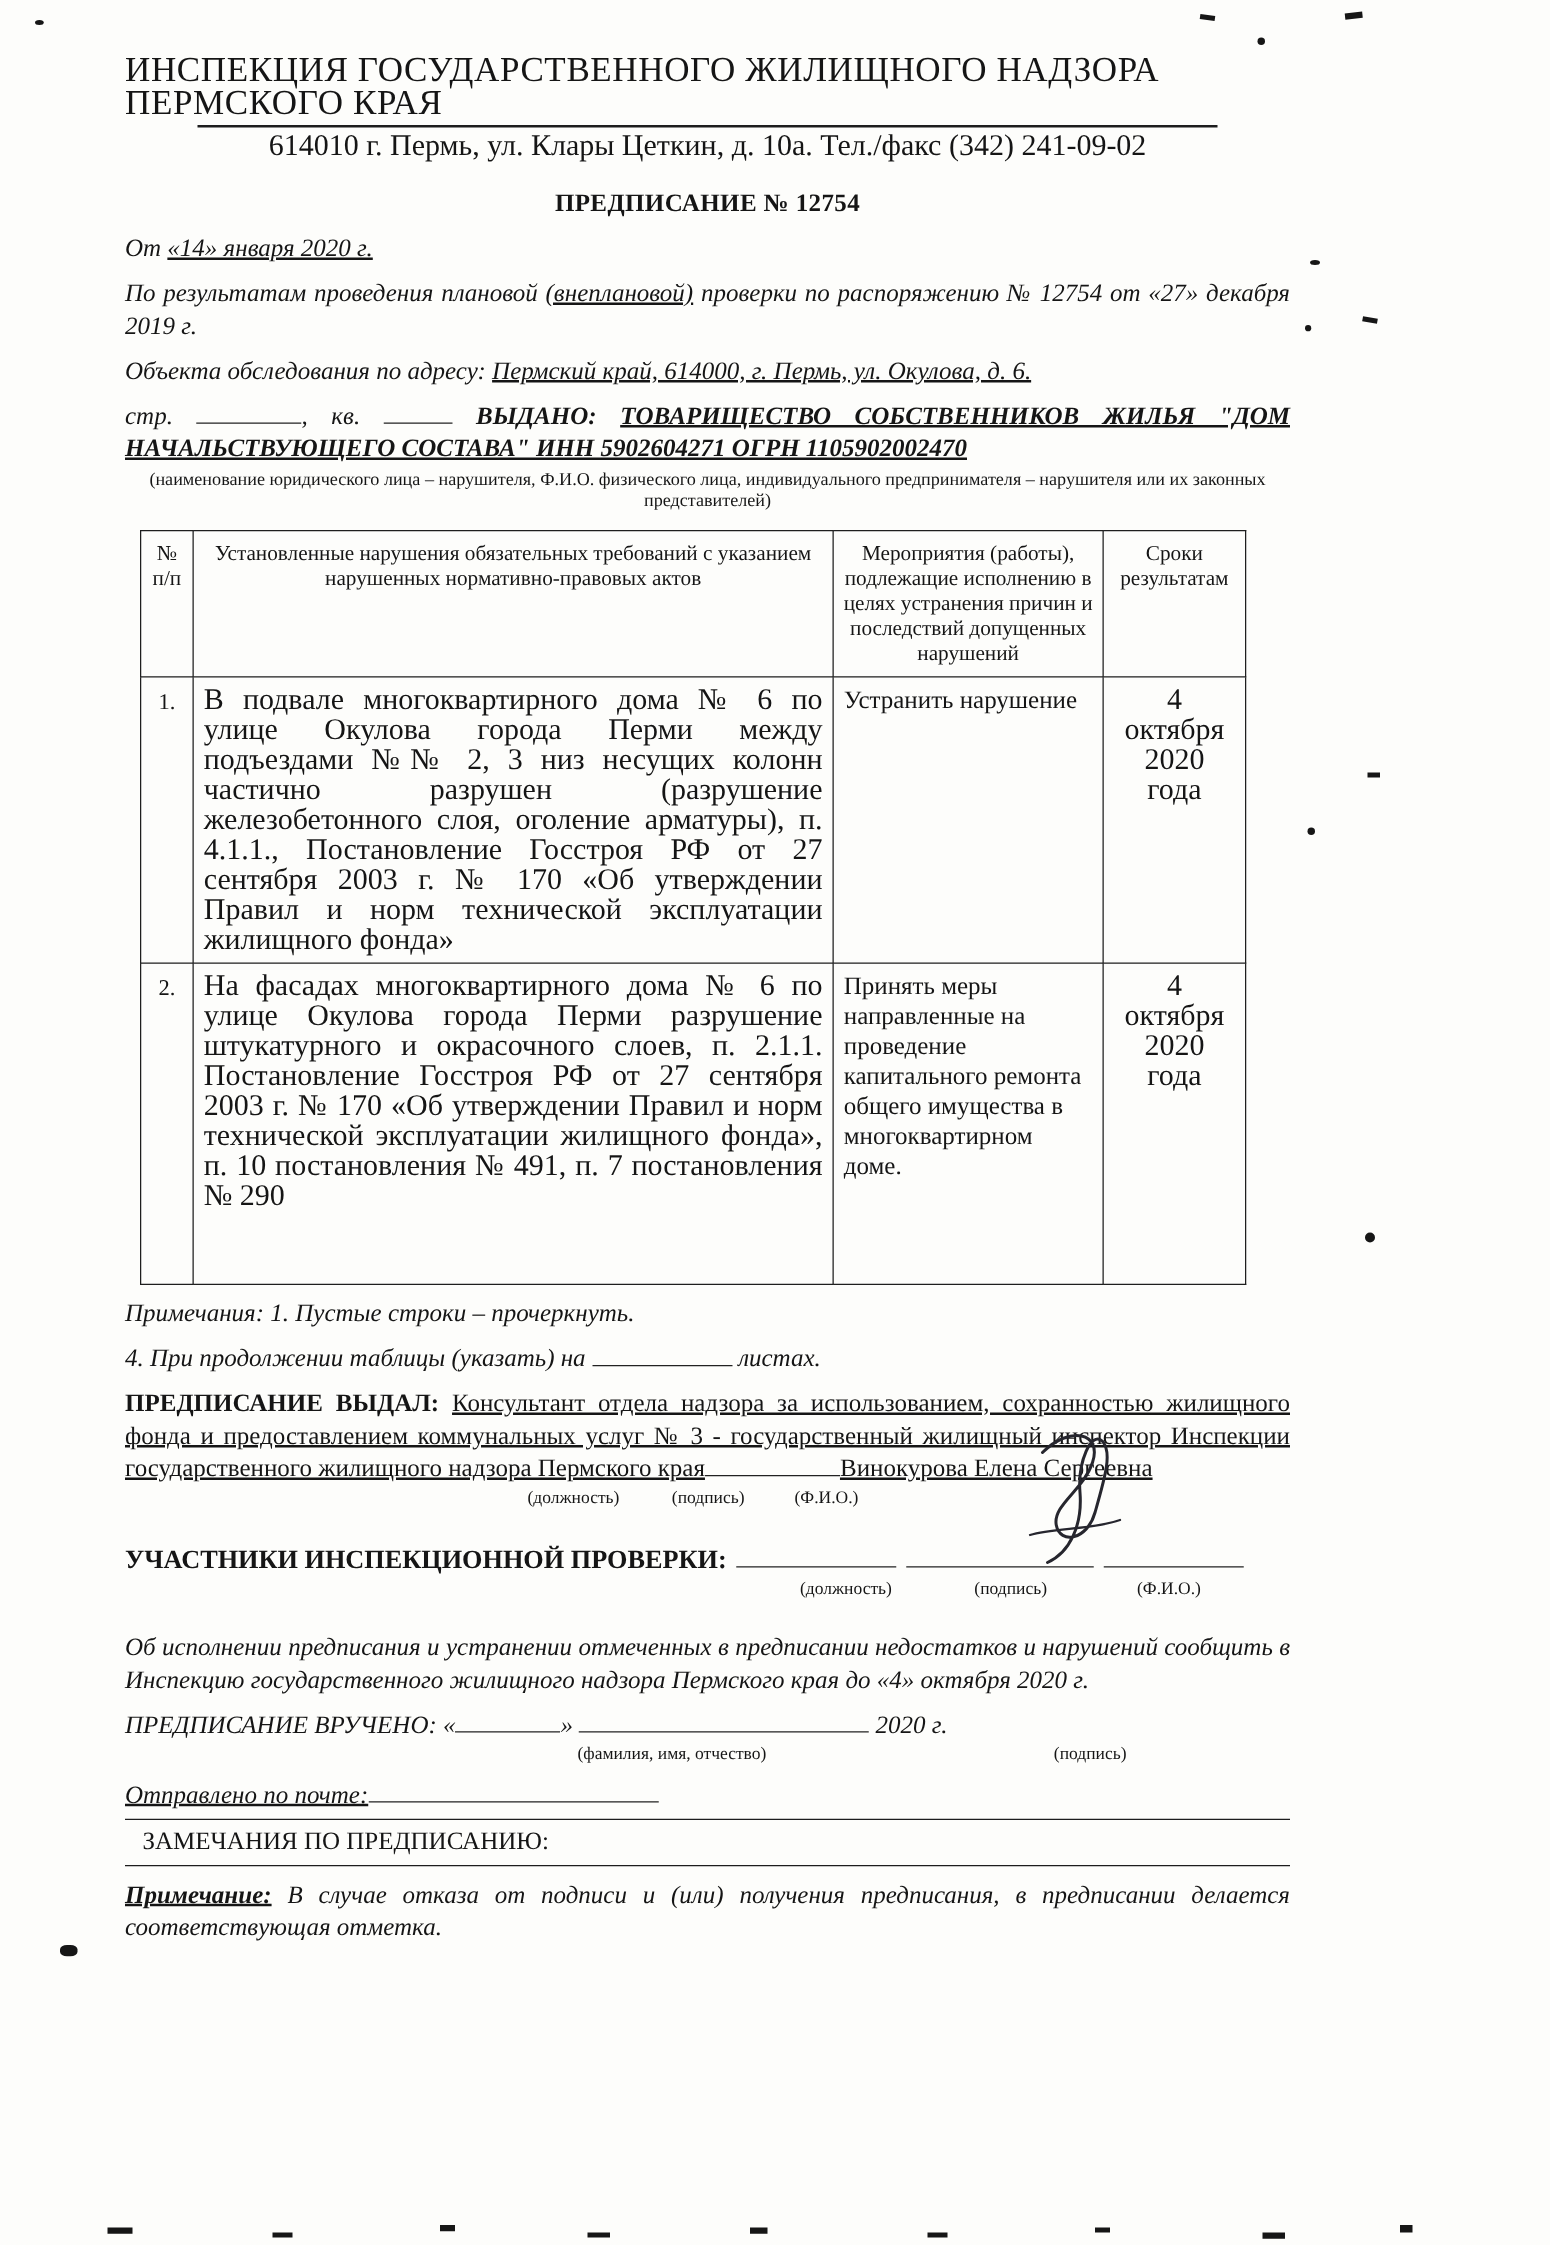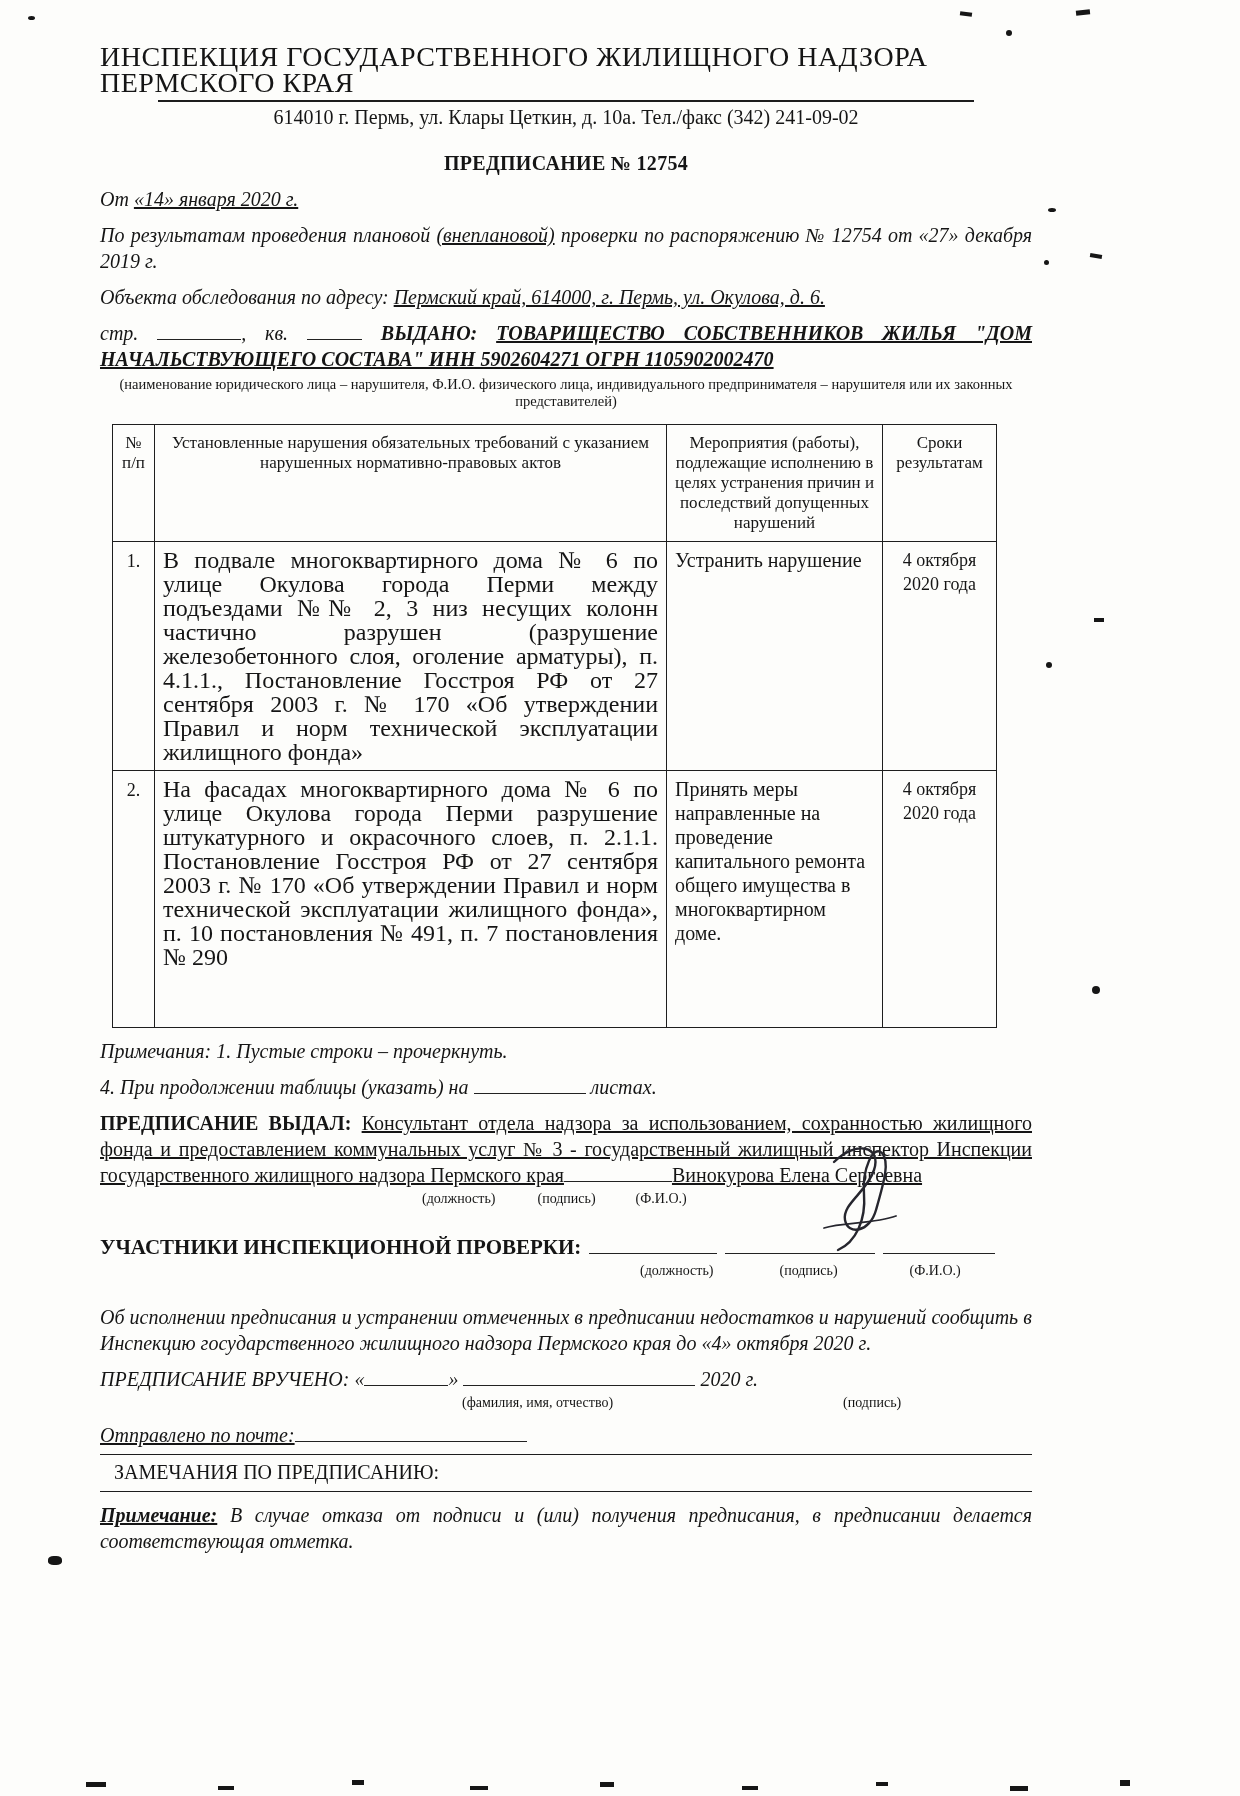--- a/index.html
+++ b/index.html
@@ -15,21 +15,21 @@
     overflow:hidden;
   }
   .content { position:absolute; left:100px; top:44px; width:932px; }
 
   .b { font-weight:bold; }
   .u { text-decoration:underline; }
   .just { text-align:justify; }
 
   .org-line { font-weight:normal; font-size:28px; letter-spacing:.5px; }
   .header-rule { border-top:2px solid #1d1d1d; margin:4px 58px 2px 58px; }
-  .address-line { text-align:center; font-size:20px; }
+  .address-line { text-align:center; font-size:24px; }
 
   .doc-title { text-align:center; font-weight:bold; font-size:20px; margin-top:20px; letter-spacing:.3px; }
 
   p.para { margin:10px 0 0 0;font-style:italic; }
 
   .blank { display:inline-block; border-bottom:1.6px solid #222; height:16px; vertical-align:baseline; }.w55{width:55px}.w80{width:84px}.w110{width:112px}.w130{width:128px}
   .w150{width:150px}.w230{width:232px}
 
   .small-note { text-align:center; font-size:14.5px; line-height:17px; margin-top:4px; }
 
@@ -43,21 +43,21 @@
     border:1.6px solid #1e1e1e;
     vertical-align:top;
     padding:6px 8px;
   }
   table.viol th { font-weight:normal; text-align:center; font-size:17px; line-height:20px; padding:8px 6px; }
   th.h-measures { font-size:13px; line-height:15px; }
   col.c-num{width:42px} col.c-viol{width:512px} col.c-meas{width:216px} col.c-dead{width:114px}
   td.cell-num { text-align:center; font-size:18px; }
   td.cell-viol { font-size:24px; line-height:24px; text-align:justify;font-family:Liberation Serif, serif; }
   td.cell-meas { font-size:20px; line-height:24px; }
-  td.cell-dead { font-size:18px; line-height:24px; text-align:center; }
+  td.cell-dead { font-size:24px; line-height:24px; text-align:center; }
   tr.row-last td { padding-bottom:58px; }
 
   .notes1 { margin:12px 0 0 10px; }
   .notes2 { margin:8px 0 0 150px; }
 
   .issued-by { position:relative; margin-top:10px; }
   .issued-by .sig-gap { width:108px; }
   .sig-svg { position:absolute; right:128px; top:34px; pointer-events:none; }
 
   .caption-row { display:flex; font-size:14px; line-height:18px; margin-top:2px; }

